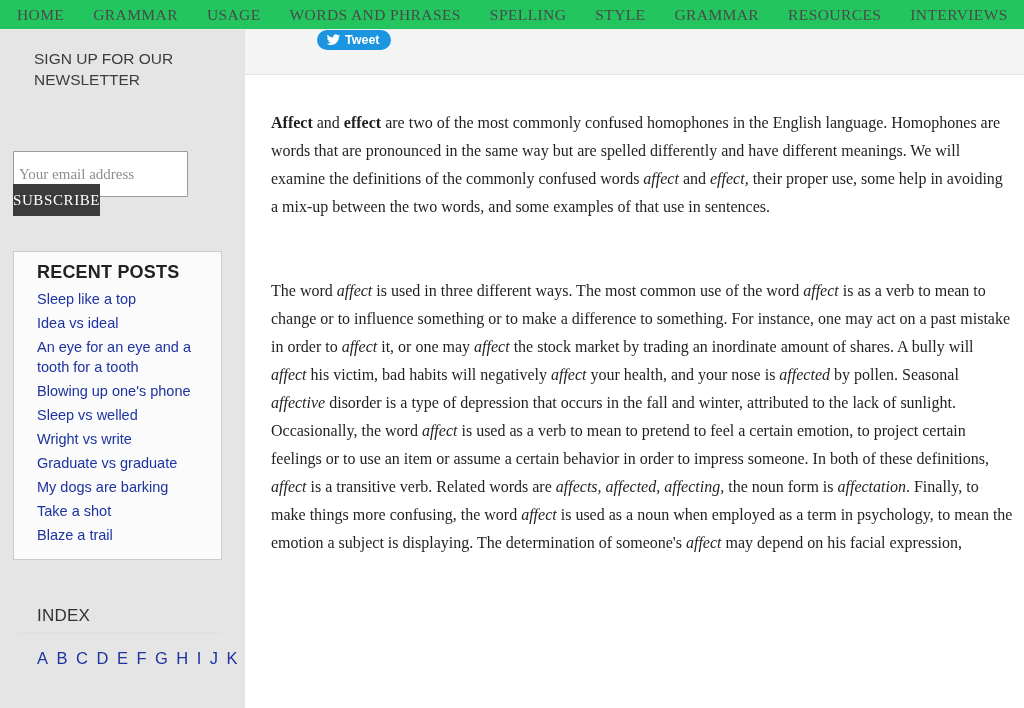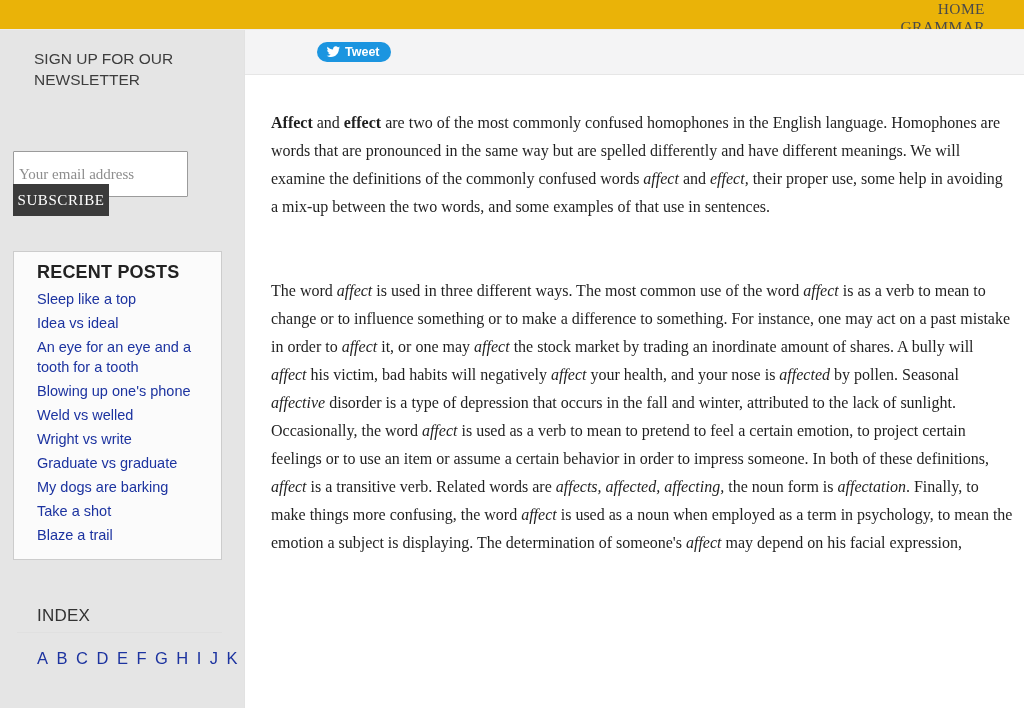--- a/index.html
+++ b/index.html
@@ -11,28 +11,27 @@
     height: 708px;
     background: #ffffff;
     font-family: "Liberation Serif", serif;
     overflow: hidden;
     position: relative;
   }
 
   
   #topnav {
     height: 30px;
-    background: #eab308;
+    background: #22c55e;
     border-bottom: 1px solid #ededed;
     display: flex;
-    align-items: flex-end;
+    align-items: center;
     padding: 0 10px 0 17px;
     box-sizing: border-box;
     overflow: hidden;
-    flex-direction: column;
   }
   .nav-item {
     font-family: "Liberation Serif", serif;
     font-size: 15.5px;
     color: #4a4a4a;
     letter-spacing: 0.4px;
     white-space: nowrap;
     margin-right: 29px;
     cursor: pointer;
     text-decoration: none;
@@ -78,21 +77,21 @@
     color: #333;
     padding: 0 5px;
     border-radius: 1px;
     outline: none;
   }
   .email-input::placeholder { color: #8d8d8d; }
   .subscribe-btn {
     position: absolute;
     left: 13px;
     top: 154px;
-    width: 96px;
+    width: 87px;
     height: 32px;
     background: #3b3b3b;
     color: #ffffff;
     border: none;
     font-family: "Liberation Serif", serif;
     font-size: 15px;
     letter-spacing: 0.6px;
     cursor: pointer;
     padding: 0;
     text-align: center;
@@ -171,21 +170,20 @@
     flex: 1;
     background: #ffffff;
     position: relative;
     overflow: hidden;
   }
   #share-bar {
     height: 45px;
     background: #f4f4f5;
     border-bottom: 1px solid #e6e6e6;
     display: flex;
-    align-items: center;
     padding-left: 72px;
     box-sizing: border-box;
   }
   .tweet-btn {
     display: inline-flex;
     align-items: center;
     gap: 5px;
     background: #1b95e0;
     color: #ffffff;
     border-radius: 14px;
@@ -250,21 +248,21 @@
 
     <button class="subscribe-btn">SUBSCRIBE</button>
 
     <div id="recent-posts">
       <div class="rp-title">RECENT POSTS</div>
       <ul class="rp-list">
         <li>Sleep like a top</li>
         <li>Idea vs ideal</li>
         <li>An eye for an eye and a tooth for a tooth</li>
         <li>Blowing up one's phone</li>
-        <li>Weld vs welled</li>
+        <li>Sleep vs welled</li>
         <li>Wright vs write</li>
         <li>Graduate vs graduate</li>
         <li>My dogs are barking</li>
         <li>Take a shot</li>
         <li>Blaze a trail</li>
       </ul>
     </div>
 
     <div id="index-block">
       <div class="index-title">INDEX</div>

